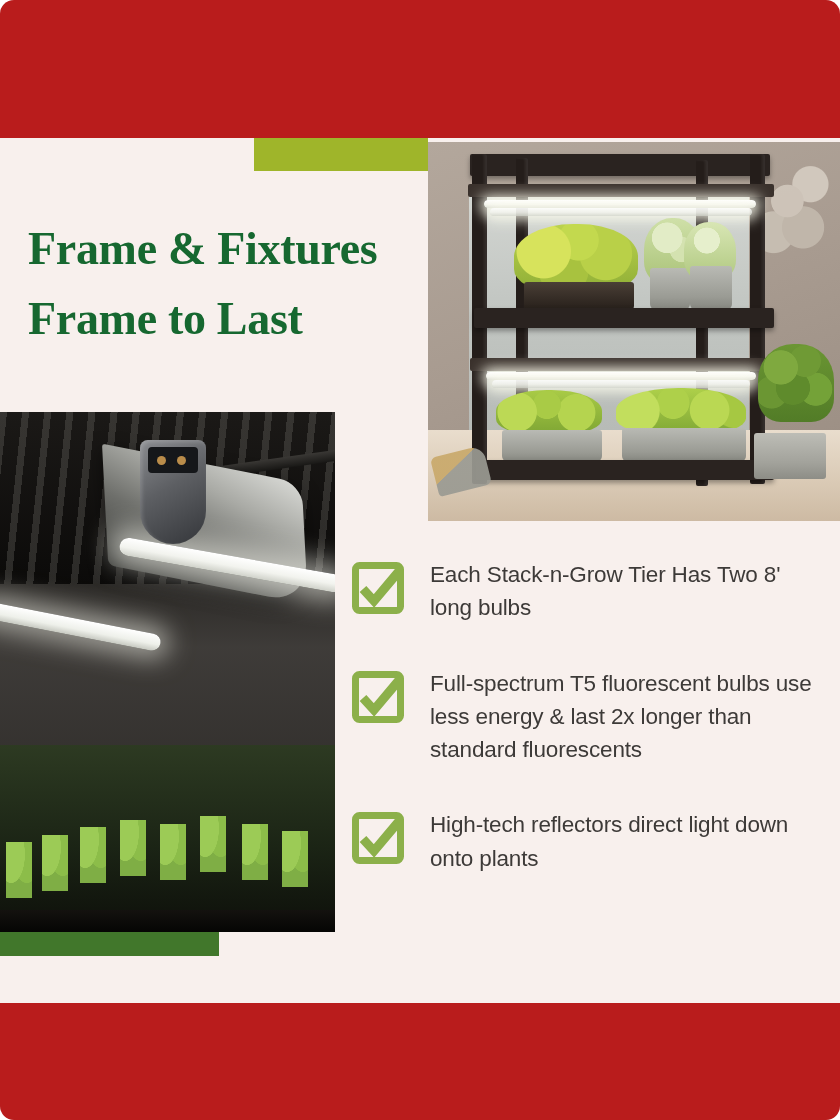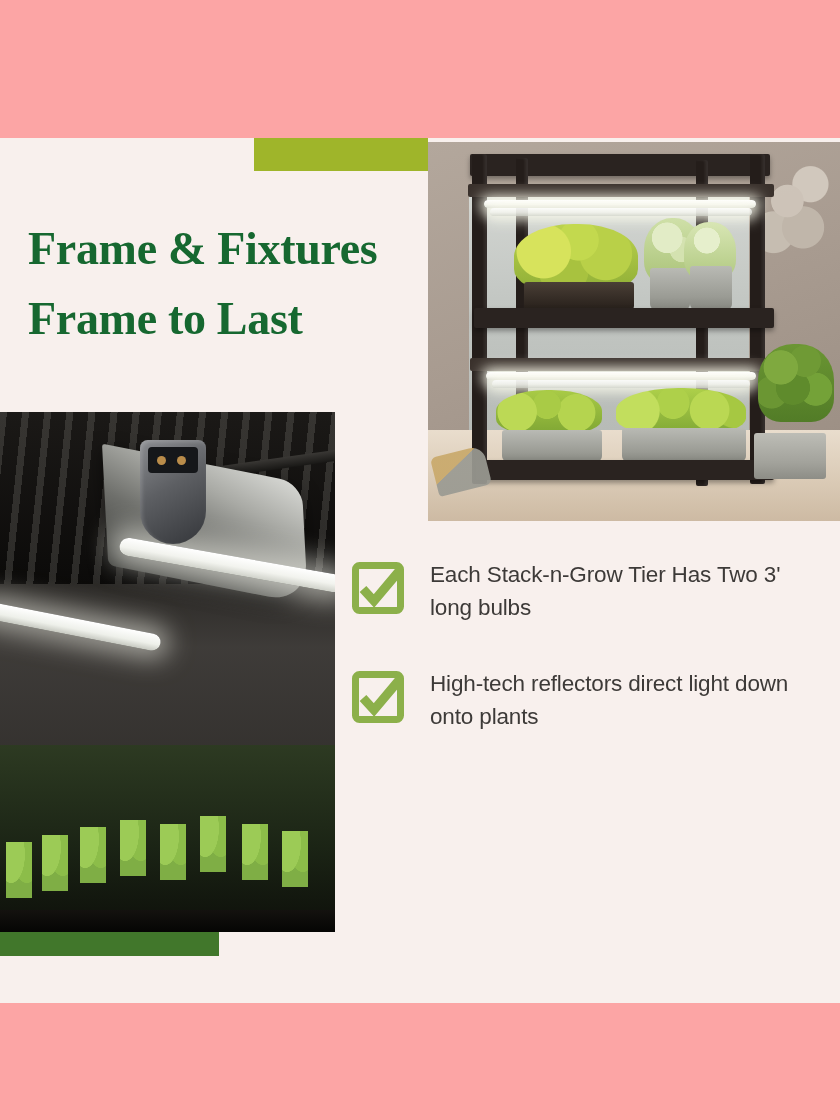--- a/index.html
+++ b/index.html
@@ -12,21 +12,22 @@
     height: 1120px;
     font-family: "Liberation Sans", sans-serif;
     overflow: hidden;
   }
 
   
   #page {
     position: relative;
     width: 840px;
     height: 1120px;
-    background: #fca5a5;
+    background: #b91c1c;
+    border-radius: 14px;
   }
 
   
   .card {
     position: absolute;
     left: 0;
     top: 138px;
     width: 840px;
     height: 865px;
     background: #f8f0ed;
@@ -359,23 +360,32 @@
 
     <div class="checklist">
 
       <div class="check-row">
         <span class="checkbox">
           <svg viewBox="0 0 52 52" width="52" height="52" aria-hidden="true">
             <rect x="3.5" y="3.5" width="45" height="45" rx="4" ry="4" fill="none" stroke="#8cb04a" stroke-width="7"></rect>
             <path d="M11 27 L22 39 L48 8" fill="none" stroke="#8cb04a" stroke-width="9" stroke-linecap="butt" stroke-linejoin="miter"></path>
           </svg>
         </span>
-        <span class="check-text">Each Stack-n-Grow Tier Has Two 3' long bulbs</span>
-      </div>
-
+        <span class="check-text">Each Stack-n-Grow Tier Has Two 8' long bulbs</span>
+      </div>
+
+      <div class="check-row">
+        <span class="checkbox">
+          <svg viewBox="0 0 52 52" width="52" height="52" aria-hidden="true">
+            <rect x="3.5" y="3.5" width="45" height="45" rx="4" ry="4" fill="none" stroke="#8cb04a" stroke-width="7"></rect>
+            <path d="M11 27 L22 39 L48 8" fill="none" stroke="#8cb04a" stroke-width="9" stroke-linecap="butt" stroke-linejoin="miter"></path>
+          </svg>
+        </span>
+        <span class="check-text">Full-spectrum T5 fluorescent bulbs use less energy &amp; last 2x longer than standard fluorescents</span>
+      </div>
 
       <div class="check-row">
         <span class="checkbox">
           <svg viewBox="0 0 52 52" width="52" height="52" aria-hidden="true">
             <rect x="3.5" y="3.5" width="45" height="45" rx="4" ry="4" fill="none" stroke="#8cb04a" stroke-width="7"></rect>
             <path d="M11 27 L22 39 L48 8" fill="none" stroke="#8cb04a" stroke-width="9" stroke-linecap="butt" stroke-linejoin="miter"></path>
           </svg>
         </span>
         <span class="check-text">High-tech reflectors direct light down onto plants</span>
       </div>

